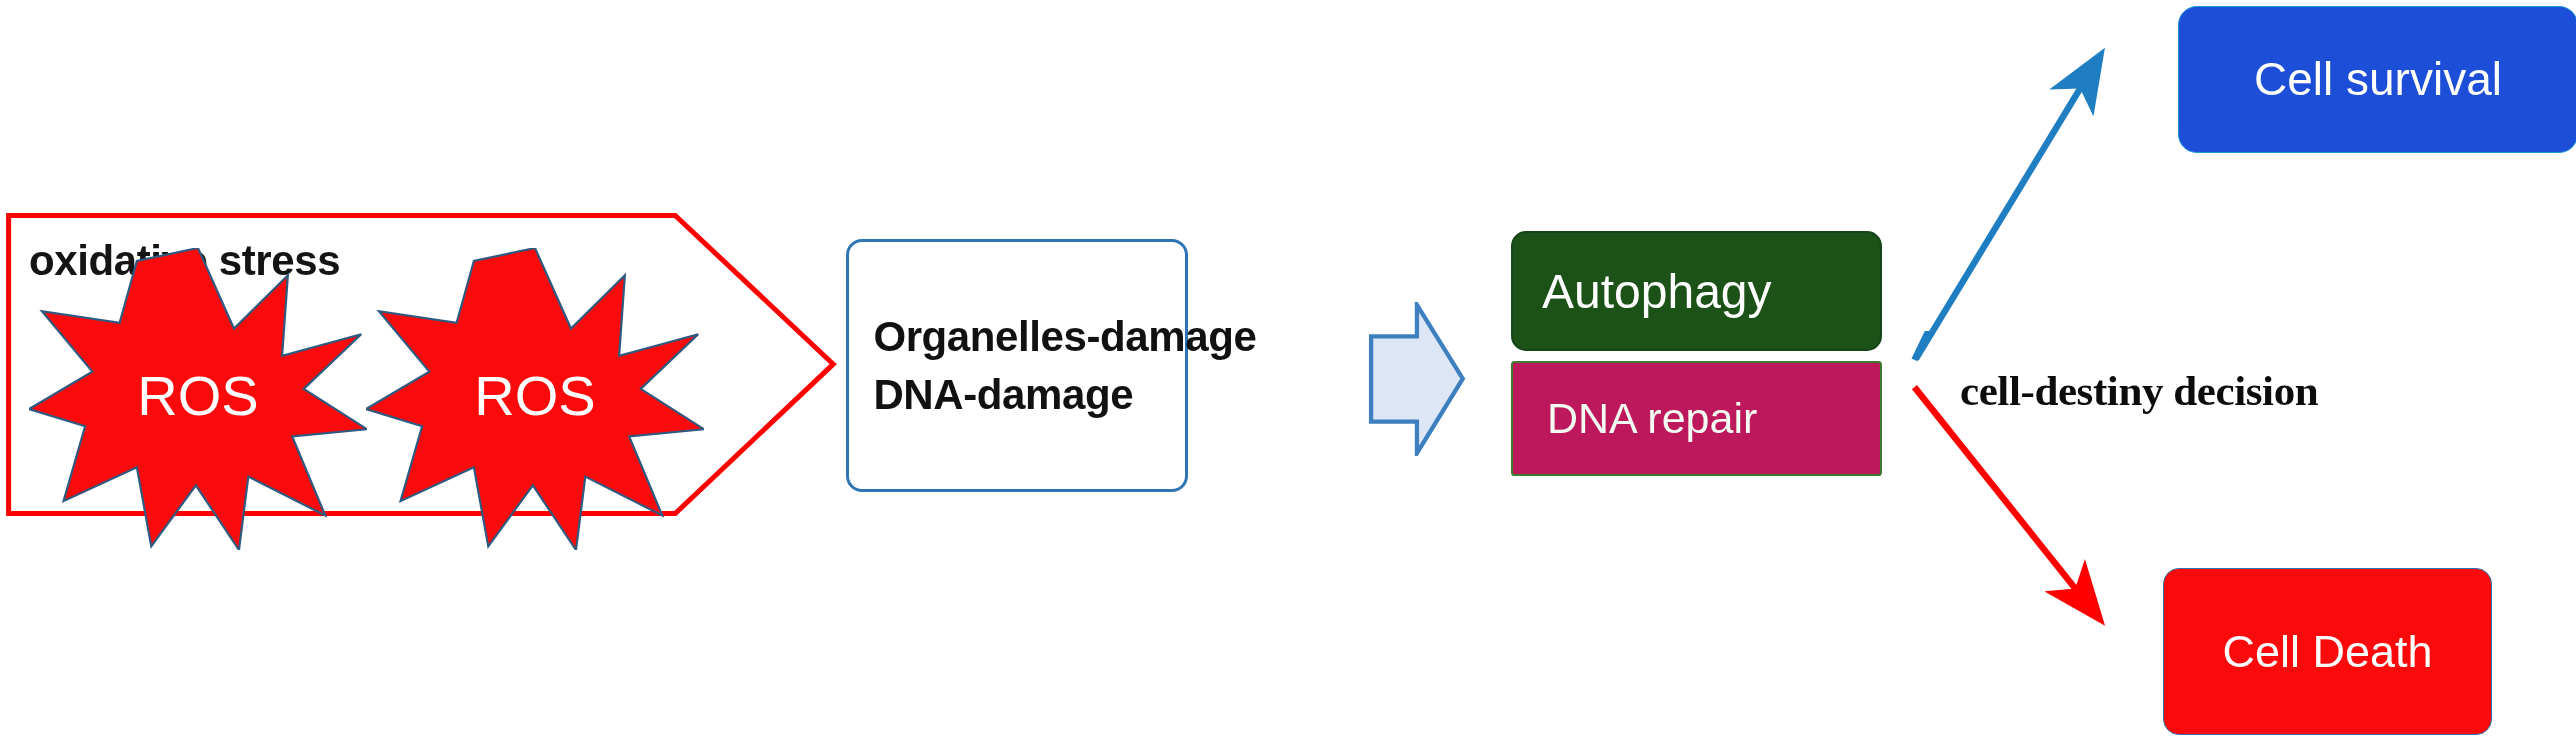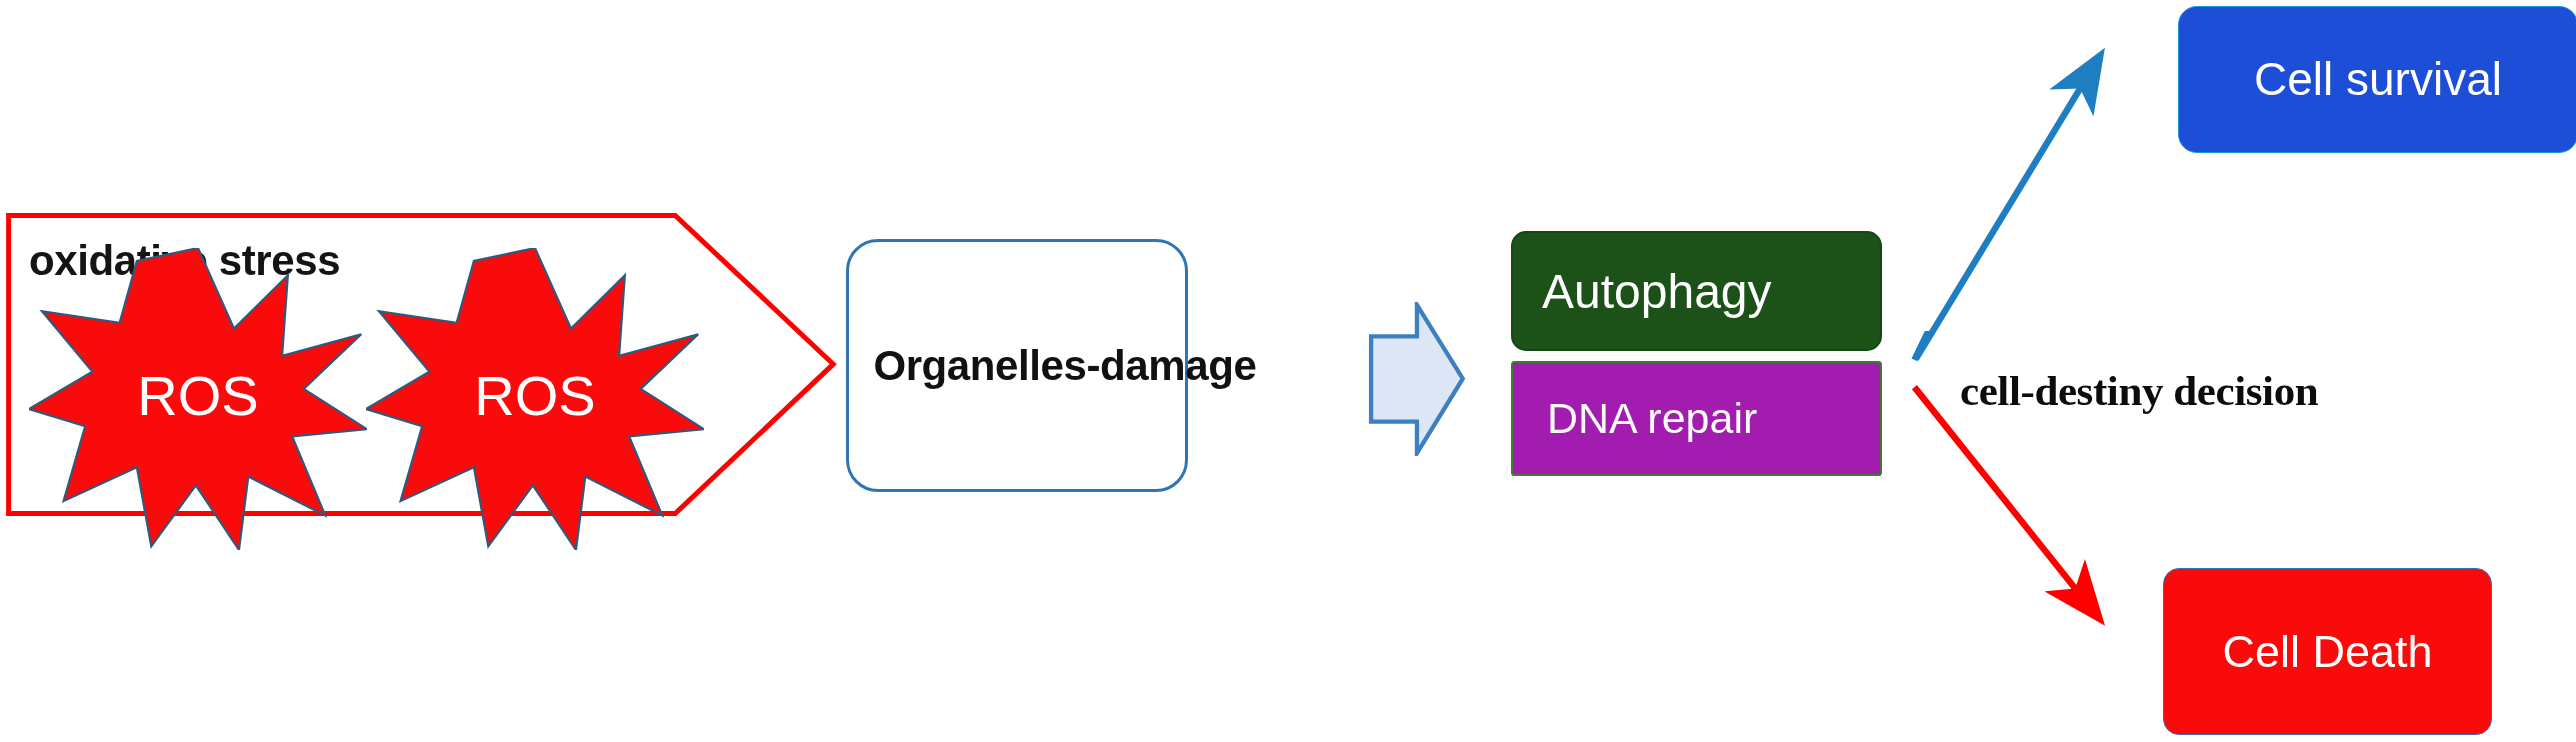--- a/index.html
+++ b/index.html
@@ -15,21 +15,21 @@
     font-size:42px;font-weight:bold;color:#141414;
     letter-spacing:-0.4px;white-space:nowrap;
   }
   .ros-star{width:338px;height:302px;}
   #ros-star-1{left:29px;top:248px;}
   #ros-star-2{left:366px;top:248px;}
 
   
   #damage-box{
     left:846px;top:239px;width:342px;height:253px;
-    border:3.6px solid #2E75B6;border-radius:32px;background:#ffffff;
+    border:3.6px solid #2E75B6;border-radius:16px;background:#ffffff;
     box-sizing:border-box;
     display:flex;flex-direction:column;justify-content:center;
     padding-left:24.4px;
   }
   #damage-box .line{
     font-size:42px;font-weight:bold;color:#111111;
     line-height:1.38;white-space:nowrap;letter-spacing:-0.4px;
   }
 
   
@@ -37,21 +37,21 @@
 
   
   #autophagy-box{
     left:1511px;top:231px;width:371px;height:120px;
     background:#1C5217;border:2.2px solid #16451A;border-radius:15px;
     box-sizing:border-box;display:flex;align-items:center;padding-left:29px;
   }
   #autophagy-box .label{color:#ffffff;font-size:48px;font-weight:400;letter-spacing:0px;}
   #dna-repair-box{
     left:1511px;top:361px;width:371px;height:115px;
-    background:#a21caf;border:2.2px solid #3F7A33;border-radius:3.6px;
+    background:#be185d;border:2.2px solid #3F7A33;border-radius:3.6px;
     box-sizing:border-box;display:flex;align-items:center;padding-left:34px;
   }
   #dna-repair-box .label{color:#F4FBF2;font-size:43px;font-weight:400;}
 
   
   #decision-arrows{left:1890px;top:331px;width:230px;height:302px;}
 
   
   #decision-caption{
     left:1960px;top:366px;
@@ -95,20 +95,21 @@
 
   <div class="abs" id="ros-star-2">
     <svg class="ros-star" viewBox="0 0 470 420" width="338" height="302">
       <polygon fill="#FA0A0A" stroke="#2E5A80" stroke-width="3" points="235,0 285,112 360,38 352,150 462,120 382,196 470,252 366,262 412,372 305,318 292,420 232,330 170,415 150,305 48,352 78,248 0,224 88,172 18,88 126,104 150,18"></polygon>
       <text x="235" y="232" text-anchor="middle" fill="#ffffff" font-family="Liberation Sans, sans-serif" font-size="78">ROS</text>
     </svg>
   </div>
 
   <div class="abs" id="damage-box">
     <div class="line">Organelles-damage</div>
+    <div class="line">DNA-damage</div>
   </div>
 
   <svg class="abs" id="block-arrow" viewBox="0 0 140 215" width="101" height="154">
     <polygon points="8,48 72,48 72,4 136,107 72,211 72,167 8,167" fill="#DCE6F5" stroke="#3E7FBF" stroke-width="6" stroke-linejoin="miter"></polygon>
   </svg>
 
   <div class="abs" id="autophagy-box">
     <span class="label">Autophagy</span>
   </div>
   <div class="abs" id="dna-repair-box">

